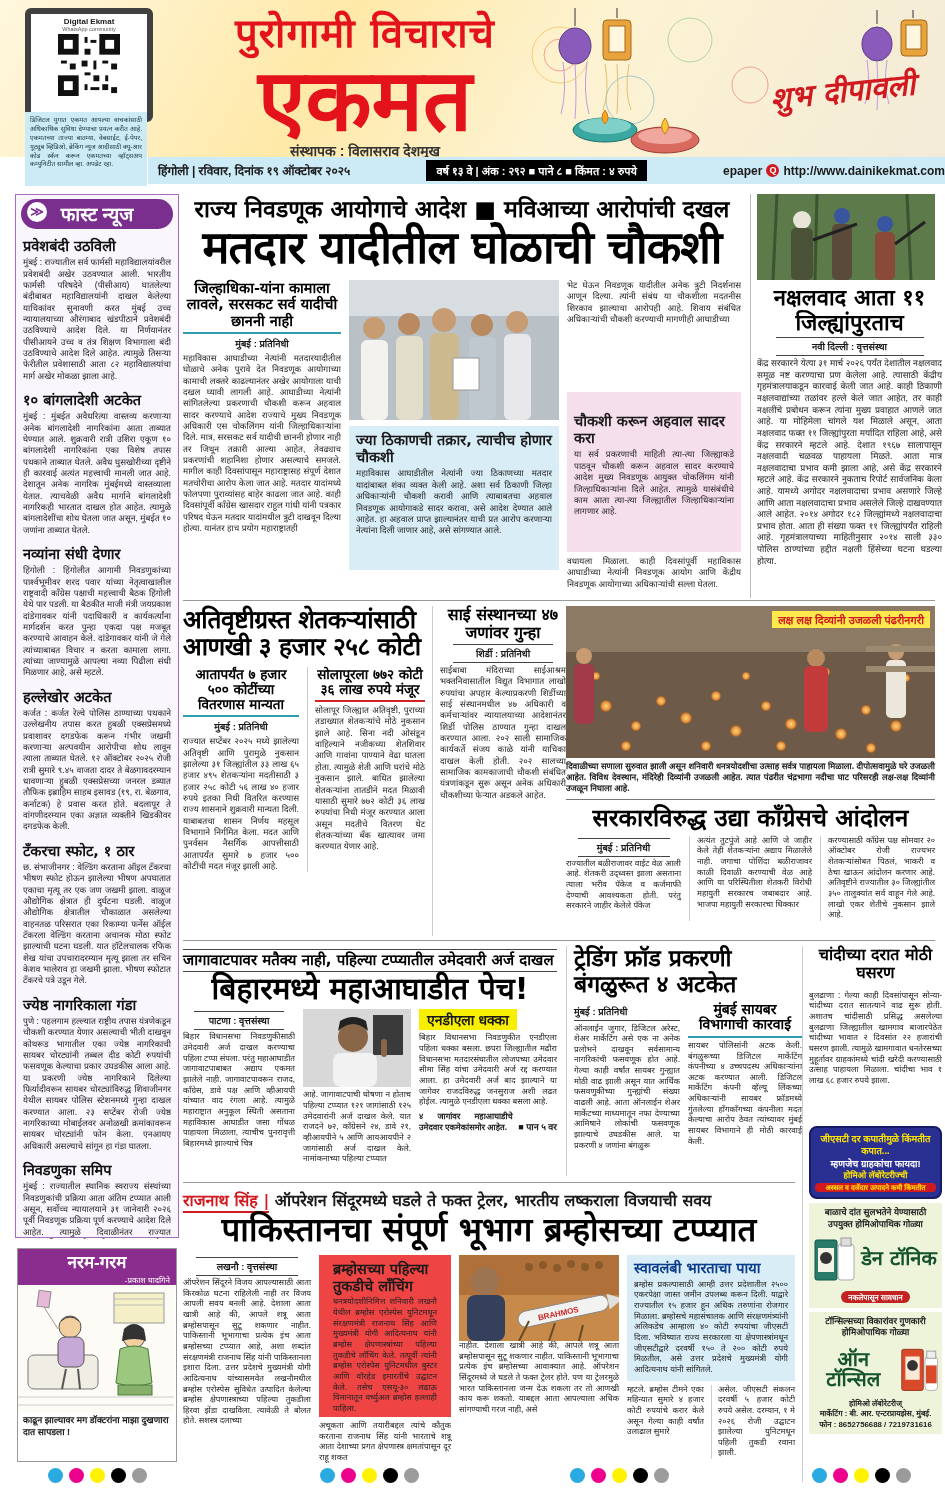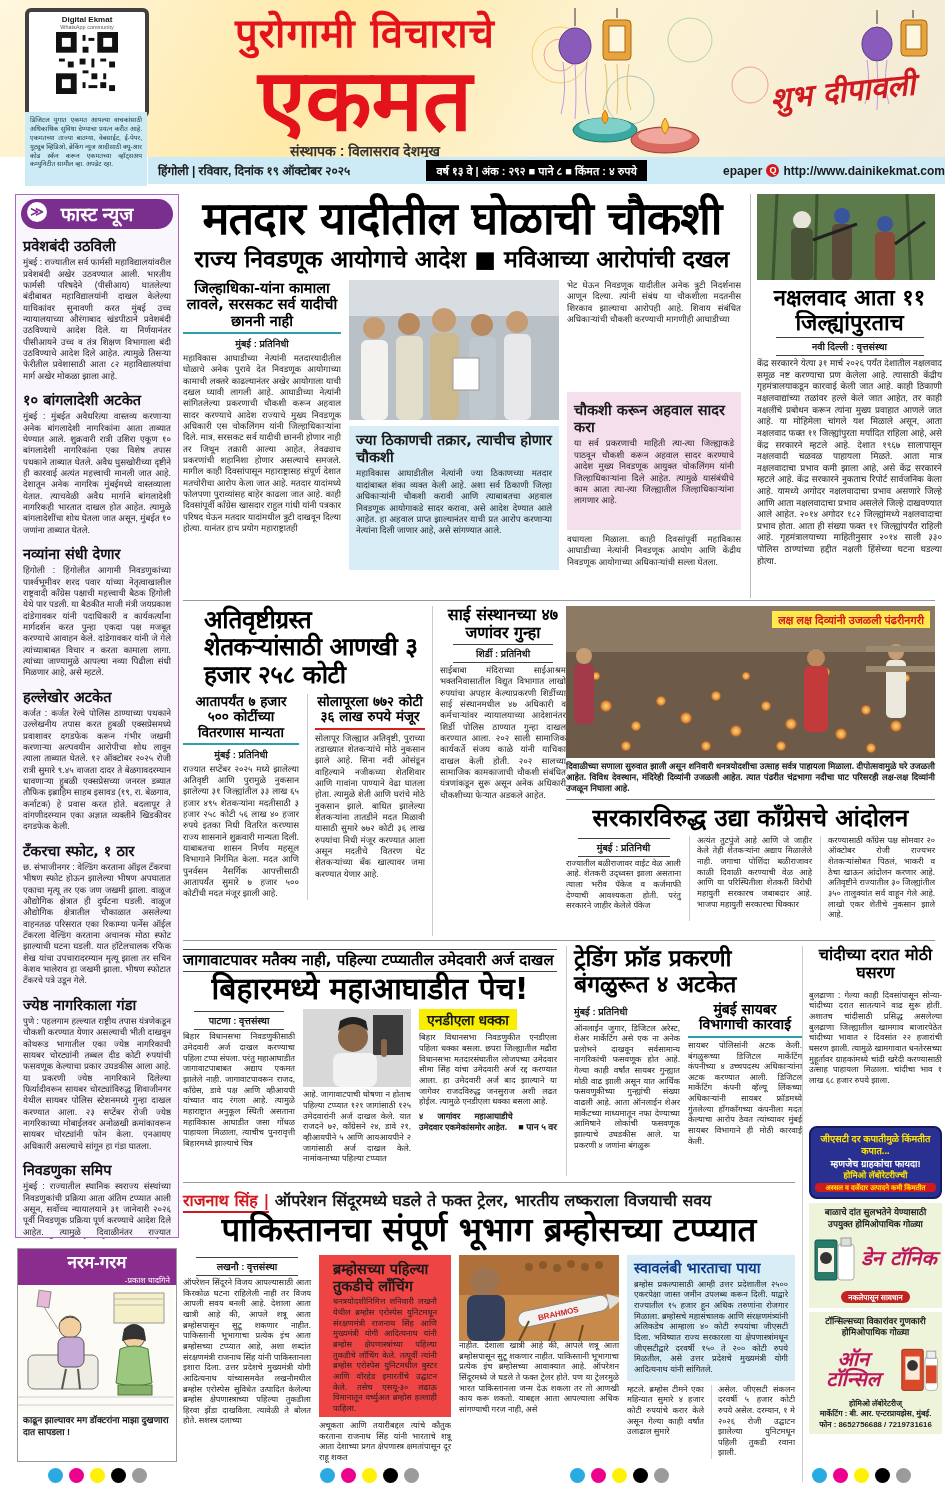--- a/index.html
+++ b/index.html
@@ -7,55 +7,55 @@
         font-family:"Liberation Sans",sans-serif;color:#1a1a1a;overflow:hidden;}
   .abs{position:absolute;}
   .j{text-align:justify;font-size:8.6px;line-height:1.32;color:#222;}
   .j2{text-align:justify;font-size:8.2px;line-height:1.3;color:#222;}
   .by{font-weight:bold;font-size:9.5px;text-align:center;margin:3px 0;}
   .by-rule{border-top:1.5px solid #444;border-bottom:1px solid #444;padding:2px 0;width:80%;margin:2px auto;}
   .hl{font-family:"DejaVu Sans","Liberation Sans",sans-serif;font-weight:bold;color:#000;line-height:1.12;}
   .center{text-align:center;}
   .hline{position:absolute;height:1px;background:#999;}
   
-  .qrbox{border:4px solid #404040;border-radius:6px;background:#fff;text-align:center;padding:3px 2px;}
+  .qrbox{border:6px solid #404040;border-radius:6px;background:#fff;text-align:center;padding:3px 2px;}
   .qrnote{background:#cdeaf7;font-size:6.6px;line-height:1.35;padding:4px 5px;text-align:justify;color:#133;}
   .masttag{color:#e4131b;font-weight:bold;font-size:40px;letter-spacing:1px;font-family:"DejaVu Sans",sans-serif;}
   .masttitle{color:#e4131b;font-weight:bold;font-size:86px;line-height:.95;font-family:"DejaVu Serif","Liberation Serif",serif;}
   .founder{font-size:14px;font-weight:bold;color:#333;}
   .datebar{background:#cdeaf7;display:flex;align-items:center;justify-content:space-between;font-weight:bold;font-size:12px;padding:0 10px;height:27px;}
   .issuebox{background:#000;color:#fff;padding:3px 10px;font-size:11px;}
   .greet{color:#d11a20;font-size:30px;font-weight:bold;font-style:italic;font-family:"DejaVu Serif",serif;transform:rotate(-6deg);}
   .headerart{background:linear-gradient(120deg,#fff7df 0%,#ffe9a8 35%,#fdf3d2 60%,#f3ead8 100%);}
   
   .fn{border:1px solid #a76bbd;background:#faf6fd;}
   .fnhead{background:#7a2e8e;color:#fff;font-weight:bold;font-size:19px;text-align:center;border-radius:16px;margin:4px 5px;padding:2px 0;position:relative;}
   .fnchev{position:absolute;left:6px;top:3px;width:20px;height:20px;border-radius:50%;background:#fff;color:#7a2e8e;font-weight:bold;font-size:13px;line-height:20px;}
   .fnitem{padding:3px 7px 5px 7px;}
   .fnitem h3{margin:2px 0 3px 0;font-size:14.5px;color:#111;}
   
   .box-blue{background:#d9edf6;padding:6px 7px;}
-  .box-pink{background:#f6dfec;padding:10px 7px;}
+  .box-pink{background:#f6dfec;padding:21px 7px;}
   .box-purple{background:#ef4444;padding:6px 14px;}
   .boxhead{font-weight:bold;font-size:14.5px;line-height:1.15;margin-bottom:3px;font-family:"DejaVu Sans",sans-serif;}
   .teal-u{border-bottom:2px solid #2e9db0;padding-bottom:3px;margin-bottom:3px;}
   .red-u{border-bottom:2px solid #d22222;padding-bottom:3px;margin-bottom:3px;}
   .yellohead{background:#f8ee00;font-weight:bold;font-size:14px;display:inline-block;padding:1px 8px;margin-bottom:3px;}
   
   .ph{position:relative;overflow:hidden;background:#999;}
   .caption-banner{position:absolute;top:5px;right:5px;background:#ffe94d;color:#d11a20;font-weight:bold;font-size:11px;padding:1px 6px;}
   .photocap{font-size:8.4px;line-height:1.3;text-align:justify;font-weight:bold;color:#222;}
   
   .rstrip{font-weight:bold;font-size:16px;font-family:"DejaVu Sans",sans-serif;}
   .rstrip .nm{color:#d11a20;border-bottom:2px solid #d11a20;padding-bottom:1px;}
   
   .gst{background:#2a2f92;color:#ffe600;text-align:center;font-weight:bold;font-size:9.5px;line-height:1.3;padding:5px 4px;border-radius:8px;border:2px solid #141a66;}
   .adpanel{background:#eef4d9;text-align:center;padding:4px 3px;}
   .adlead{font-weight:bold;font-size:8.8px;line-height:1.3;color:#222;}
-  .adname{color:#be185d;font-weight:bold;font-style:italic;font-size:20px;line-height:1;font-family:"DejaVu Sans",sans-serif;}
+  .adname{color:#14532d;font-weight:bold;font-size:20px;line-height:1;font-family:"DejaVu Sans",sans-serif;}
   .pill{background:#c22222;color:#fff;font-size:7.5px;font-weight:bold;border-radius:8px;padding:1px 7px;display:inline-block;}
   .adfoot{font-size:7.8px;font-weight:bold;line-height:1.35;color:#222;}
   
   .cart{border:1px solid #999;}
   .carthead{background:#8b2d8e;color:#fff;text-align:center;font-weight:bold;font-size:17px;padding:1px 0;}
   .cartauth{color:#fff;font-size:8px;text-align:right;padding-right:6px;background:#8b2d8e;}
   .cartcap{font-weight:bold;font-size:9px;padding:2px 5px;line-height:1.3;}
   .dots{display:flex;gap:6px;justify-content:center;align-items:center;}
   .dot{width:15px;height:15px;border-radius:50%;}
   .fnbody-wrap{overflow:hidden;}
@@ -186,22 +186,22 @@
         <div class="j">पुणे : पहलगाम हल्ल्यात राष्ट्रीय तपास यंत्रणेकडून चौकशी करण्यात येणार असल्याची भीती दाखवून कोथरूड भागातील एका ज्येष्ठ नागरिकाची सायबर चोरट्यांनी तब्बल दीड कोटी रुपयांची फसवणूक केल्याचा प्रकार उघडकीस आला आहे. या प्रकरणी ज्येष्ठ नागरिकाने दिलेल्या फिर्यादीवरून सायबर चोरट्यांविरुद्ध शिवाजीनगर येथील सायबर पोलिस स्टेशनमध्ये गुन्हा दाखल करण्यात आला. २३ सप्टेंबर रोजी ज्येष्ठ नागरिकाच्या मोबाईलवर अनोळखी क्रमांकावरून सायबर चोरट्यांनी फोन केला. एनआयए अधिकारी असल्याचे सांगून हा गंडा घातला.</div>
       </div>
       <div class="fnitem">
         <h3 class="hl">निवडणुका समिप</h3>
         <div class="j">मुंबई : राज्यातील स्थानिक स्वराज्य संस्थांच्या निवडणुकांची प्रक्रिया आता अंतिम टप्प्यात आली असून, सर्वोच्च न्यायालयाने ३१ जानेवारी २०२६ पूर्वी निवडणूक प्रक्रिया पूर्ण करण्याचे आदेश दिले आहेत. त्यामुळे दिवाळीनंतर राज्यात आचारसंहिता लागू होण्याची दाट शक्यता आहे.</div>
       </div>
     </div>
   </div>
 
   <div class="abs" style="left:183px;top:194px;width:558px;height:404px;">
+    <div class="hl center" style="font-size:23px;margin-top:3px;">राज्य निवडणूक आयोगाचे आदेश ■ मविआच्या आरोपांची दखल</div>
     <div class="hl center" style="font-size:45px;letter-spacing:-1px;">मतदार यादीतील घोळाची चौकशी</div>
-    <div class="hl center" style="font-size:23px;margin-top:3px;">राज्य निवडणूक आयोगाचे आदेश ■ मविआच्या आरोपांची दखल</div>
     <div style="display:flex;gap:8px;margin-top:7px;">
       <div style="width:158px;flex:none;">
         <div class="hl center teal-u" style="font-size:14.5px;">जिल्हाधिका-यांना कामाला लावले, सरसकट सर्व यादीची छाननी नाही</div>
         <div class="by">मुंबई : प्रतिनिधी</div>
         <div class="j">महाविकास आघाडीच्या नेत्यांनी मतदारयादीतील घोळाचे अनेक पुरावे देत निवडणूक आयोगाच्या कामाची लक्तरे काढल्यानंतर अखेर आयोगाला याची दखल घ्यावी लागली आहे. आघाडीच्या नेत्यांनी सांगितलेल्या प्रकरणाची चौकशी करून अहवाल सादर करण्याचे आदेश राज्याचे मुख्य निवडणूक अधिकारी एस चोकलिंगम यांनी जिल्हाधिकाऱ्यांना दिले. मात्र, सरसकट सर्व यादीची छाननी होणार नाही तर जिथून तक्रारी आल्या आहेत, तेवढ्याच प्रकरणांची शहानिशा होणार असल्याचे समजले. मागील काही दिवसांपासून महाराष्ट्रासह संपूर्ण देशात मतचोरीचा आरोप केला जात आहे. मतदार यादांमध्ये फोलपणा पुराव्यांसह बाहेर काढला जात आहे. काही दिवसांपूर्वी काँग्रेस खासदार राहुल गांधी यांनी पत्रकार परिषद घेऊन मतदार यादांमधील त्रुटी दाखवून दिल्या होत्या. यानंतर हाच प्रयोग महाराष्ट्रातही</div>
       </div>
       <div style="width:210px;flex:none;">
         <div class="ph" style="width:210px;height:140px;background:linear-gradient(#cfd6da,#aeb6bc);">
           <svg width="210" height="140" viewBox="0 0 210 140">
             <rect width="210" height="140" fill="#b9c1c7"></rect>
@@ -260,21 +260,21 @@
       </svg>
     </div>
     <div class="hl center" style="font-size:22px;margin-top:6px;">नक्षलवाद आता ११ जिल्ह्यांपुरताच</div>
     <div class="by by-rule">नवी दिल्ली : वृत्तसंस्था</div>
     <div class="j" style="font-size:8.8px;">केंद्र सरकारने येत्या ३१ मार्च २०२६ पर्यंत देशातील नक्षलवाद समूळ नष्ट करण्याचा प्रण केलेला आहे. त्यासाठी केंद्रीय गृहमंत्रालयाकडून कारवाई केली जात आहे. काही ठिकाणी नक्षलवाद्यांच्या तळांवर हल्ले केले जात आहेत, तर काही नक्षलींचे प्रबोधन करून त्यांना मुख्य प्रवाहात आणले जात आहे. या मोहिमेला चांगले यश मिळाले असून, आता नक्षलवाद फक्त ११ जिल्ह्यांपुरता मर्यादित राहिला आहे, असे केंद्र सरकारने म्हटले आहे. देशात १९६७ सालापासून नक्षलवादी चळवळ पाहायला मिळते. आता मात्र नक्षलवादाचा प्रभाव कमी झाला आहे, असे केंद्र सरकारने म्हटले आहे. केंद्र सरकारने नुकताच रिपोर्ट सार्वजनिक केला आहे. यामध्ये अगोदर नक्षलवादाचा प्रभाव असणारे जिल्हे आणि आता नक्षलवादाचा प्रभाव असलेले जिल्हे दाखवण्यात आले आहेत. २०१४ अगोदर १८२ जिल्ह्यांमध्ये नक्षलवादाचा प्रभाव होता. आता ही संख्या फक्त ११ जिल्ह्यांपर्यंत राहिली आहे. गृहमंत्रालयाच्या माहितीनुसार २०१४ साली ३३० पोलिस ठाण्यांच्या हद्दीत नक्षली हिंसेच्या घटना घडल्या होत्या.</div>
   </div>
 
   <div class="hline" style="left:183px;top:600px;width:752px;"></div>
 
   <div class="abs" style="left:183px;top:606px;width:242px;height:330px;">
-    <div class="hl" style="font-size:24.5px;letter-spacing:-.5px;margin-left:21px;">अतिवृष्टीग्रस्त शेतकऱ्यांसाठी आणखी ३ हजार २५८ कोटी</div>
+    <div class="hl" style="font-size:24.5px;letter-spacing:-.5px;">अतिवृष्टीग्रस्त शेतकऱ्यांसाठी आणखी ३ हजार २५८ कोटी</div>
     <div style="display:flex;gap:8px;margin-top:6px;">
       <div style="width:116px;flex:none;">
         <div class="hl center teal-u" style="font-size:13.5px;">आतापर्यंत ७ हजार ५०० कोटींच्या वितरणास मान्यता</div>
         <div class="by">मुंबई : प्रतिनिधी</div>
         <div class="j">राज्यात सप्टेंबर २०२५ मध्ये झालेल्या अतिवृष्टी आणि पुरामुळे नुकसान झालेल्या ३१ जिल्ह्यांतील ३३ लाख ६५ हजार ४९५ शेतकऱ्यांना मदतीसाठी ३ हजार २५८ कोटी ५६ लाख ४० हजार रुपये इतका निधी वितरित करण्यास राज्य शासनाने शुक्रवारी मान्यता दिली. याबाबतचा शासन निर्णय महसूल विभागाने निर्गमित केला. मदत आणि पुनर्वसन नैसर्गिक आपत्तीसाठी आतापर्यंत सुमारे ७ हजार ५०० कोटींची मदत मंजूर झाली आहे.</div>
       </div>
       <div style="flex:1;border-left:1px solid #ccc;padding-left:7px;">
         <div class="hl center red-u" style="font-size:13.5px;">सोलापूरला ७७२ कोटी ३६ लाख रुपये मंजूर</div>
         <div class="j">सोलापूर जिल्ह्यात अतिवृष्टी, पुराच्या तडाख्यात शेतकऱ्यांचे मोठे नुकसान झाले आहे. सिना नदी ओसंडून वाहिल्याने नजीकच्या शेतशिवार आणि गावांना पाण्याने वेढा घातला होता. त्यामुळे शेती आणि घरांचे मोठे नुकसान झाले. बाधित झालेल्या शेतकऱ्यांना तातडीने मदत मिळावी यासाठी सुमारे ७७२ कोटी ३६ लाख रुपयांचा निधी मंजूर करण्यात आला असून मदतीचे वितरण थेट शेतकऱ्यांच्या बँक खात्यावर जमा करण्यात येणार आहे.</div>
       </div>

